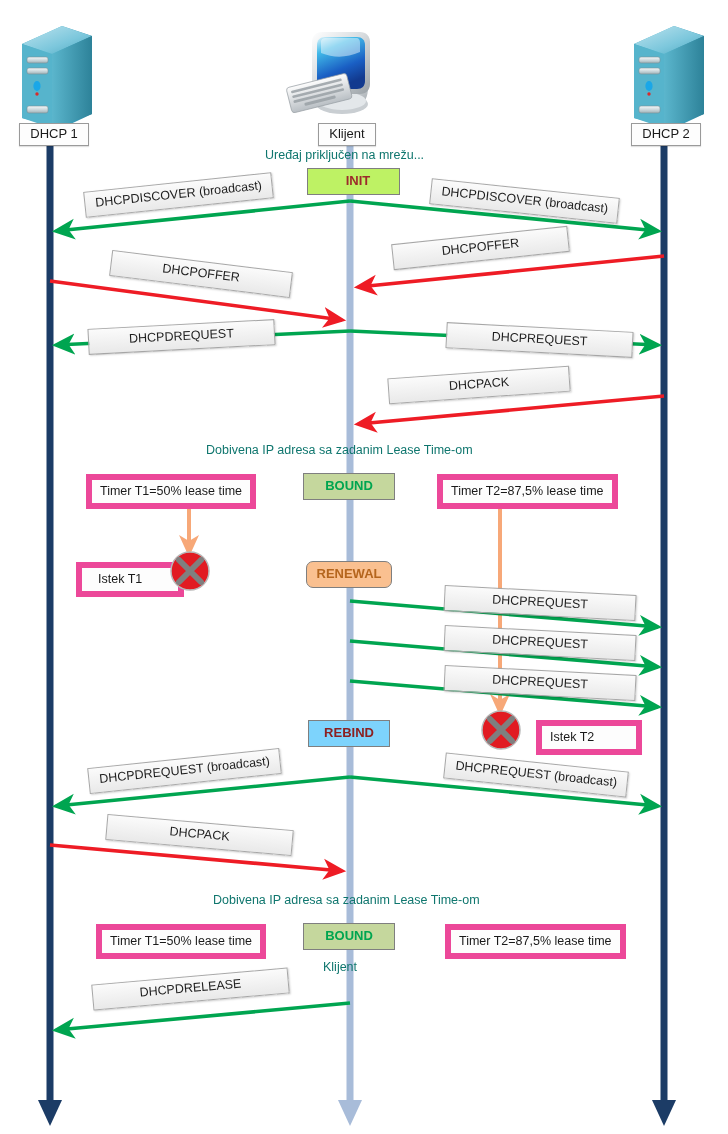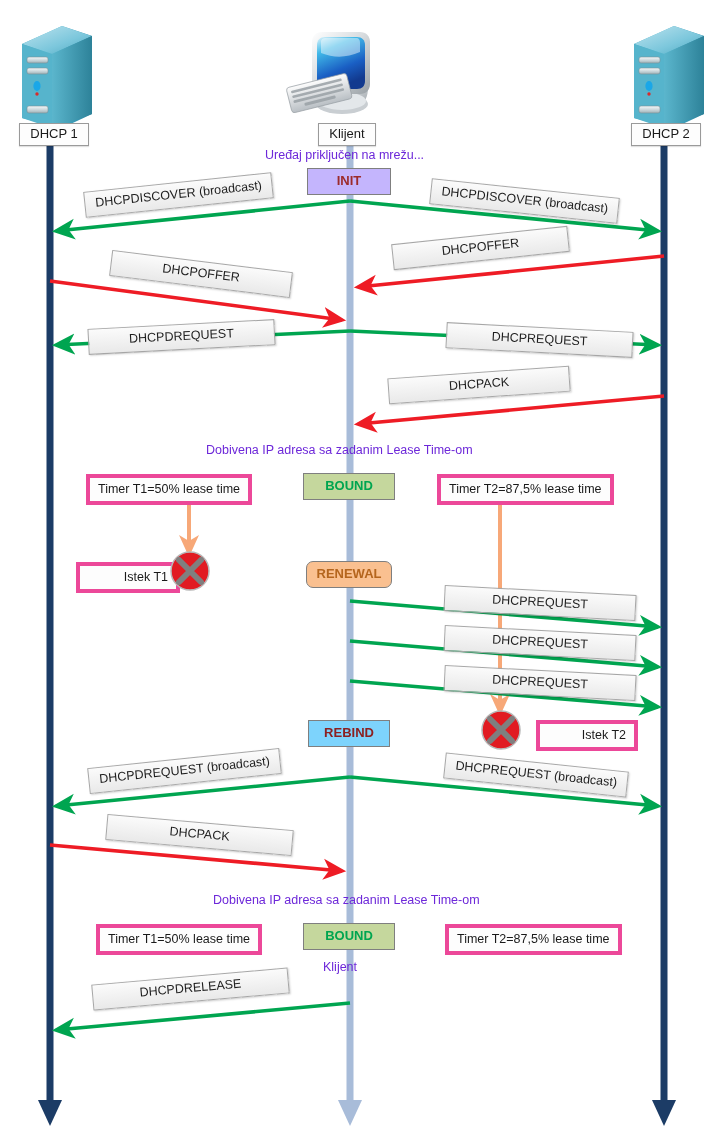--- a/index.html
+++ b/index.html
@@ -35,47 +35,47 @@
     padding:4px 10px 5px 10px;
     white-space:nowrap;
     box-shadow:1px 1px 2px rgba(0,0,0,.18);
     transform-origin:center center;
   }
 
   
   .plain{
     position:absolute;
     font-size:12.5px;
-    color:#6d28d9;
+    color:#0f766e;
     white-space:nowrap;
   }
 
   
   .state{
     position:absolute;
     border:1px solid #7f7f7f;
     font-size:13px;
     font-weight:bold;
     text-align:center;
     line-height:18px;
     padding:3px 0 4px 0;
     white-space:nowrap;
   }
 
   
   .timerbox{
     position:absolute;
-    border:4px solid #ec4899;
+    border:6px solid #ec4899;
     background:#fdfdfd;
     font-size:12.5px;
     color:#1a1a1a;
     line-height:16px;
     padding:3px 8px 4px 8px;
     white-space:nowrap;
-    text-align:right;
+    text-align:left;
   }
 
   
   .xmark{position:absolute;}
   svg{display:block;overflow:visible;}
   .frame{
     position:absolute;
     border:2px solid #1c3c66;
     pointer-events:none;
   }
@@ -233,21 +233,21 @@
   </div>
   <div class="actor" style="left:626px;top:123px;width:80px;">
     <span class="actor-label">DHCP 2</span>
   </div>
 
   <div class="plain" style="left:265px;top:148px;">Uređaj priključen na mrežu...</div>
   <div class="plain" style="left:206px;top:443px;">Dobivena IP adresa sa zadanim  Lease Time-om</div>
   <div class="plain" style="left:213px;top:893px;">Dobivena IP adresa sa zadanim  Lease Time-om</div>
   <div class="plain" style="left:323px;top:960px;">Klijent</div>
 
-  <div class="state" style="left:307px;top:168px;width:82px;background:#c4b5fd;color:#9c2b2b;">INIT</div>
+  <div class="state" style="left:307px;top:168px;width:82px;background:#bef264;color:#9c2b2b;padding-left:9px;">INIT</div>
   <div class="state" style="left:303px;top:473px;width:90px;background:#c5d79d;color:#00a550;">BOUND</div>
   <div class="state" style="left:306px;top:561px;width:84px;background:#fac090;color:#b5651d;border-radius:7px;">RENEWAL</div>
   <div class="state" style="left:308px;top:720px;width:80px;background:#7dd3fc;color:#8c2020;">REBIND</div>
   <div class="state" style="left:303px;top:923px;width:90px;background:#c5d79d;color:#00a550;">BOUND</div>
 
   <div class="timerbox" style="left:86px;top:474px;">Timer T1=50% lease time</div>
   <div class="timerbox" style="left:437px;top:474px;">Timer T2=87,5% lease time</div>
   <div class="timerbox" style="left:76px;top:562px;width:72px;padding-left:16px;">Istek T1</div>
   <div class="timerbox" style="left:536px;top:720px;width:78px;">Istek T2</div>
   <div class="timerbox" style="left:96px;top:924px;">Timer T1=50% lease time</div>

